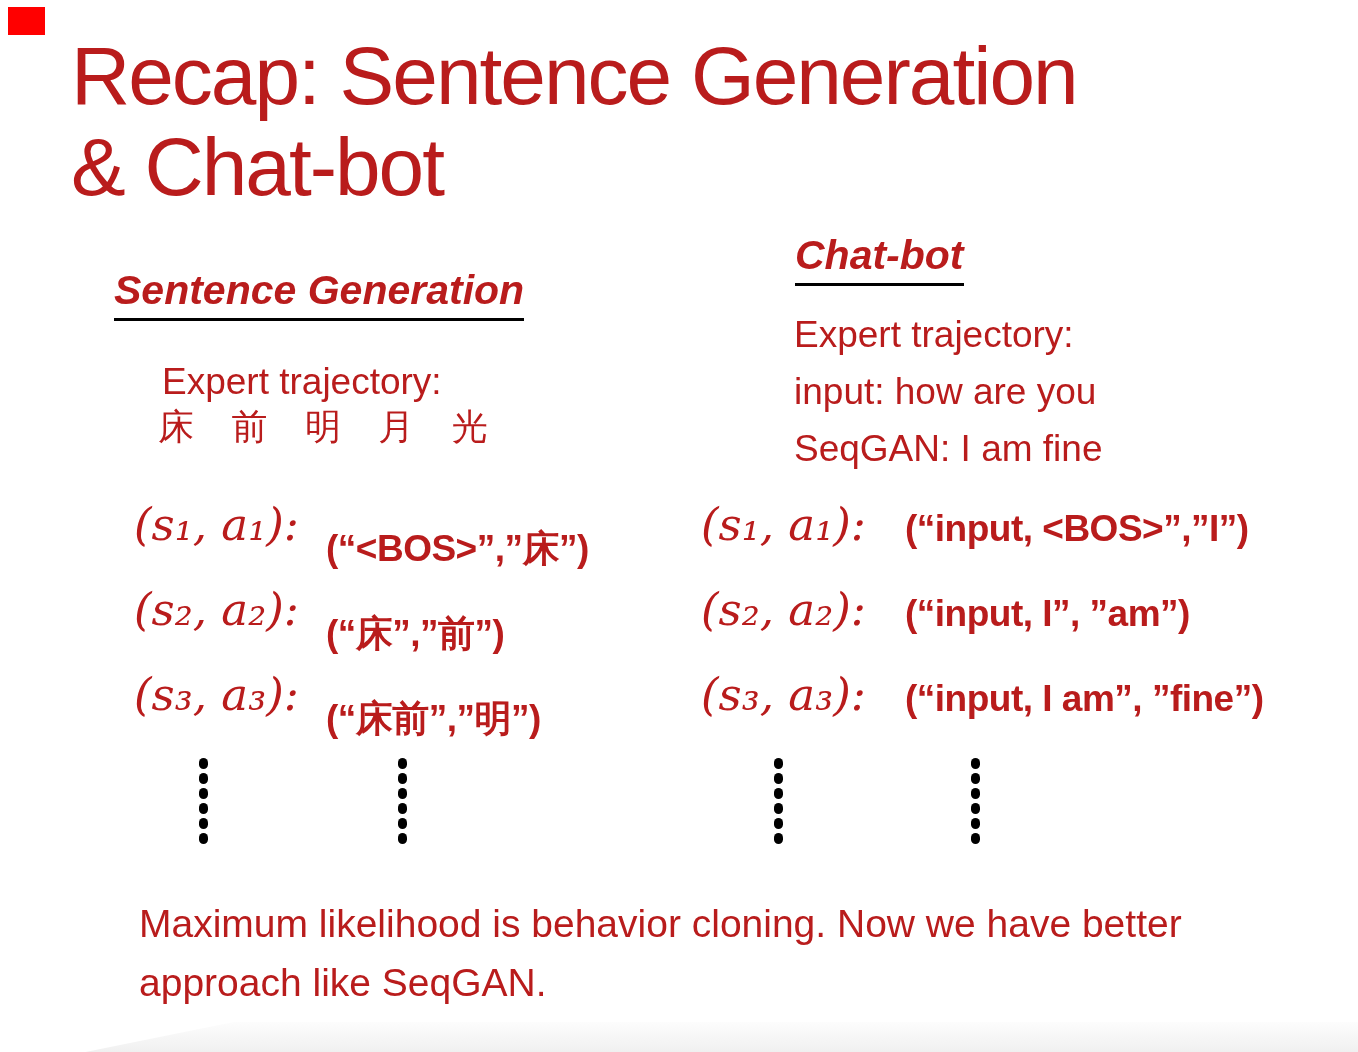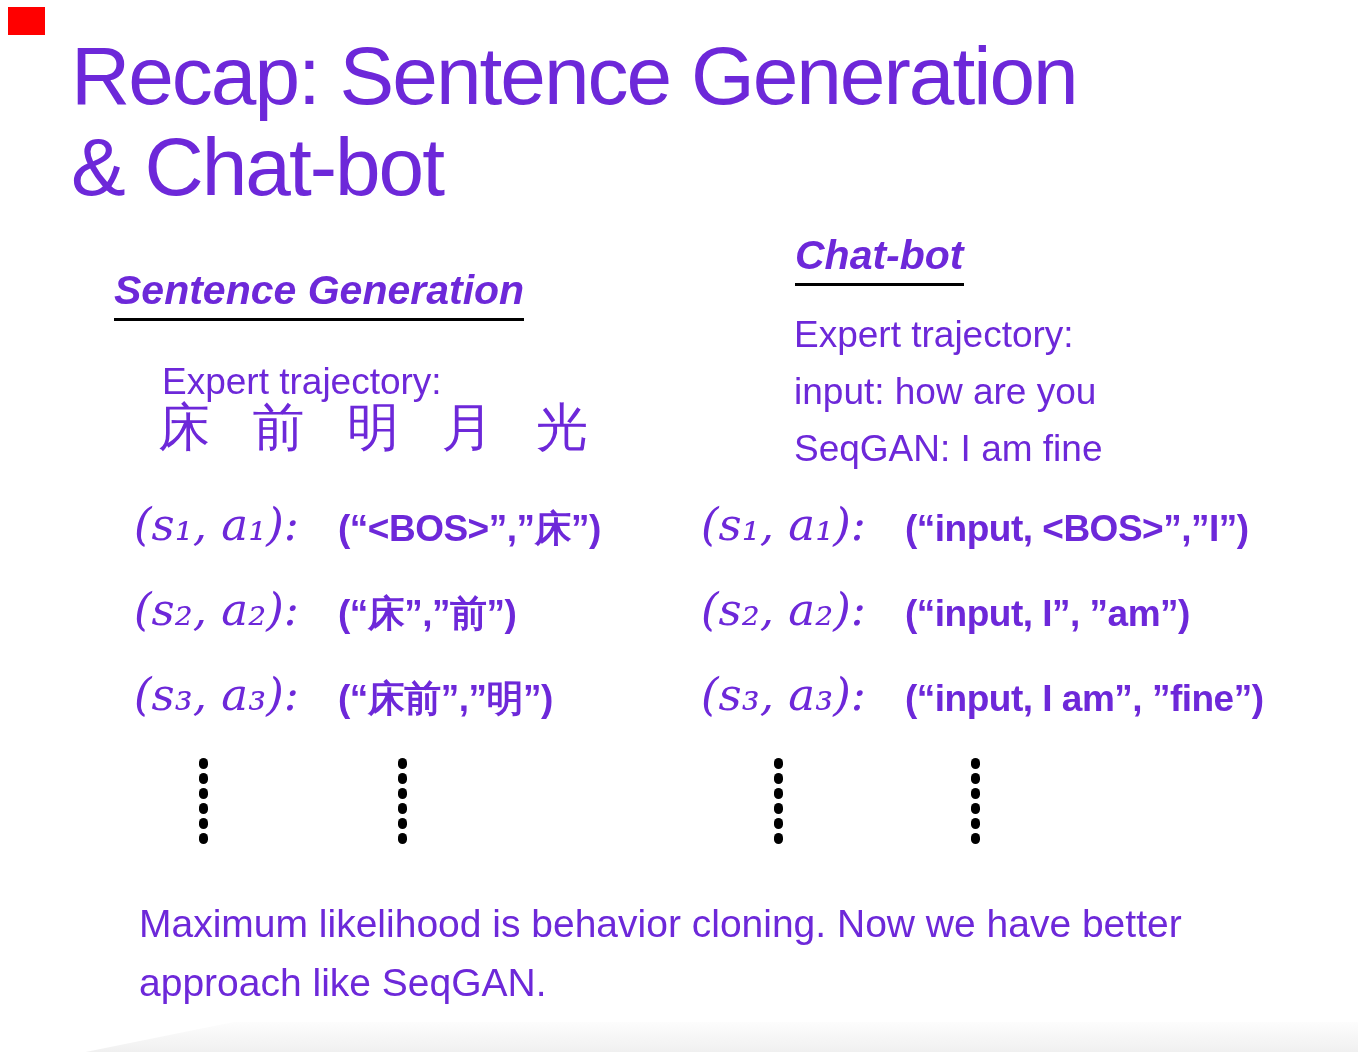--- a/index.html
+++ b/index.html
@@ -1,52 +1,52 @@
 <!DOCTYPE html>
 <html><head>
 <meta charset="utf-8">
 <style>
   html,body{margin:0;padding:0;background:#fff;}
   .slide{
     position:relative;width:1358px;height:1052px;background:#ffffff;
-    font-family:"Liberation Sans",sans-serif;color:#6d28d9;overflow:hidden;
+    font-family:"Liberation Sans",sans-serif;color:#b91c1c;overflow:hidden;
   }
   .abs{position:absolute;}
   .red-marker{left:8px;top:7px;width:37px;height:28px;background:#ff0000;}
   .title{
     left:71px;top:30px;font-size:82px;line-height:91px;letter-spacing:-2px;
     font-weight:400;white-space:nowrap;
   }
   .sec-header{
     font-weight:bold;font-style:italic;font-size:41px;line-height:44px;
     border-bottom:3px solid #000;padding-bottom:6px;white-space:nowrap;display:inline-block;
   }
   .hdr-left{left:114px;top:268px;padding-right:14px;}
   .hdr-right{left:795px;top:233px;padding-right:4px;}
   .body-text{font-size:37px;line-height:57px;white-space:nowrap;}
   .expert-left{left:162px;top:353px;}
   .cjk-line{
     left:158px;top:399px;font-family:"DejaVu Serif",serif;
-    font-size:52px;line-height:56px;letter-spacing:13px;white-space:nowrap;
+    font-size:36px;line-height:56px;letter-spacing:13px;white-space:nowrap;
   }
   .expert-right{left:794px;top:306px;}
   .sa-row{position:absolute;width:660px;height:62px;}
   .row-l{left:134px;}
   .row-r{left:701px;}
   .row-1{top:498px;} .row-2{top:583px;} .row-3{top:668px;}
   .m-label{
     position:absolute;left:0;top:0;
     font-family:"DejaVu Serif","DejaVu Sans",serif;font-style:italic;
     font-size:45px;line-height:54px;white-space:nowrap;
   }
   .pair{
     position:absolute;top:7px;font-weight:bold;font-size:37px;line-height:48px;
     letter-spacing:-0.5px;white-space:nowrap;
   }
-  .row-l .pair{left:204px;}
+  .row-l .pair{left:192px;margin-top:20px;}
   .row-r .pair{left:204px;}
   .dots{position:absolute;top:758px;display:flex;flex-direction:column;gap:4px;}
   .dots i{display:block;width:9px;height:11px;background:#000;border-radius:5px;}
   .dots-1{left:199px;} .dots-2{left:398px;} .dots-3{left:774px;} .dots-4{left:971px;}
   .footer-note{
     left:139px;top:894px;width:1110px;font-size:39px;line-height:59px;
   }
   .bottom-strip{
     left:0;top:1022px;width:1358px;height:30px;
     background:linear-gradient(180deg,#fdfdfd 0%,#f0f0f0 100%);

